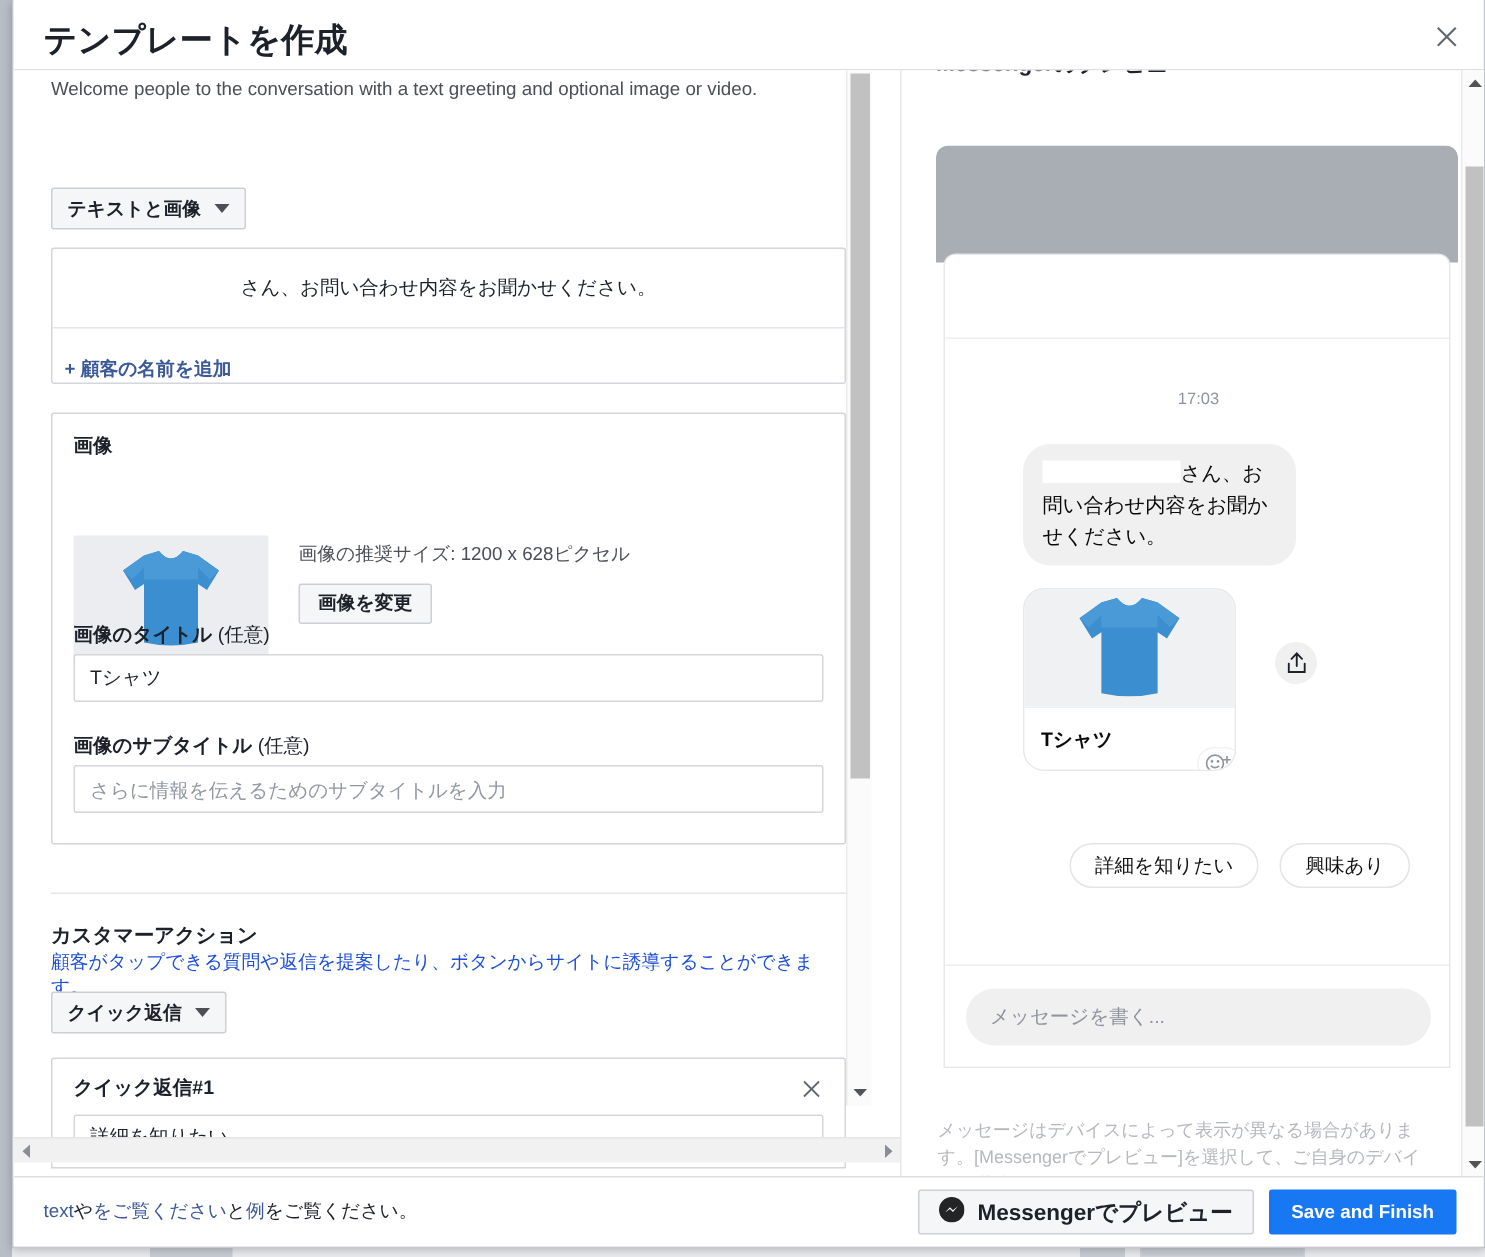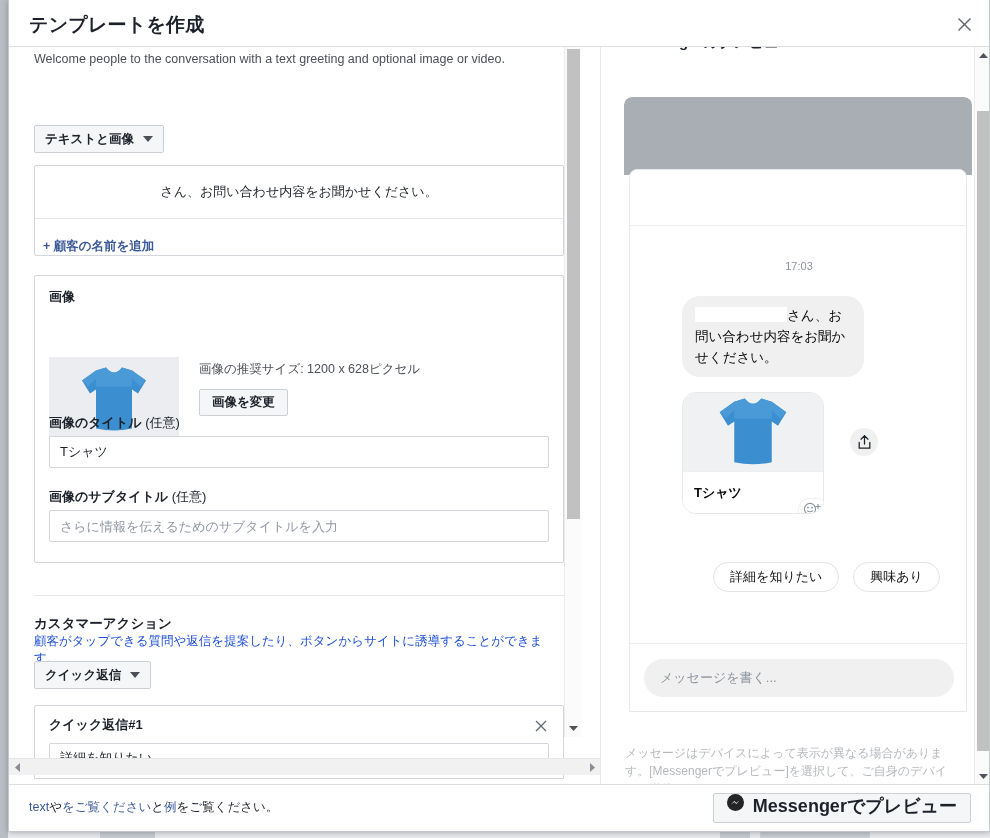--- a/index.html
+++ b/index.html
@@ -38,21 +38,21 @@
   }
 
   
   .modal-header {
     position: absolute; left: 0; top: 0; width: 982px; height: 47px;
     background: #ffffff;
     border-bottom: 1px solid #dddfe2;
   }
   .modal-title {
     position: absolute; left: 20px; top: 12px;
-    font-size: 19px; font-weight: bold; color: #1d2129;
+    font-size: 22px; font-weight: bold; color: #1d2129;
     letter-spacing: .2px;
     font-family: Liberation Serif, serif;
   }
   .close-btn {
     position: absolute; right: 12px; top: 10px;
     width: 30px; height: 28px;
     display: flex; align-items: center; justify-content: center;
     cursor: pointer;
   }
   .close-btn svg { display:block; }
@@ -364,24 +364,24 @@
   .footer-note {
     position: absolute; left: 20px; top: 14px;
     font-size: 12.5px; color: #1d2129;
   }
   .footer-note a { color: #3b5998; text-decoration: none; cursor: pointer; }
   .footer-actions {
     position: absolute; right: 20px; top: 8px;
     display: flex; align-items: center; gap: 10px;
   }
   .btn-messenger {
-    display: inline-flex; align-items: flex-start; gap: 9px;
+    display: inline-flex; align-items: center; gap: 9px;
     height: 30px; padding: 0 13px;
     background: #f5f6f7; border: 1px solid #ccd0d5; border-radius: 2px;
-    font-size: 18px; font-weight: bold; color: #1d2129; cursor: pointer;
+    font-size: 15px; font-weight: bold; color: #1d2129; cursor: pointer;
   }
   .btn-primary {
     display: inline-flex; align-items: center; justify-content: center;
     height: 30px; padding: 0 14px;
     background: #1877f2; border: 1px solid #1877f2; border-radius: 2px;
     font-size: 12.5px; font-weight: bold; color: #ffffff; cursor: pointer;
   }
 </style>
 </head>
 <body>
@@ -578,16 +578,17 @@
     <div class="footer-actions">
       <div class="btn-messenger">
         <span>
           <svg width="17" height="17" viewBox="0 0 17 17" aria-hidden="true">
             <circle cx="8.5" cy="8.5" r="8.5" fill="#222426"></circle>
             <path d="M4 10.4 L7.3 6.9 L9.3 8.9 L12.6 6.2 L9.3 10 L7.3 8 L4 10.4 Z" fill="#ffffff"></path>
           </svg>
         </span>
         <span>Messengerでプレビュー</span>
       </div>
+      <div class="btn-primary">Save and Finish</div>
     </div>
   </div>
 
 </div>
 
 </body></html>

